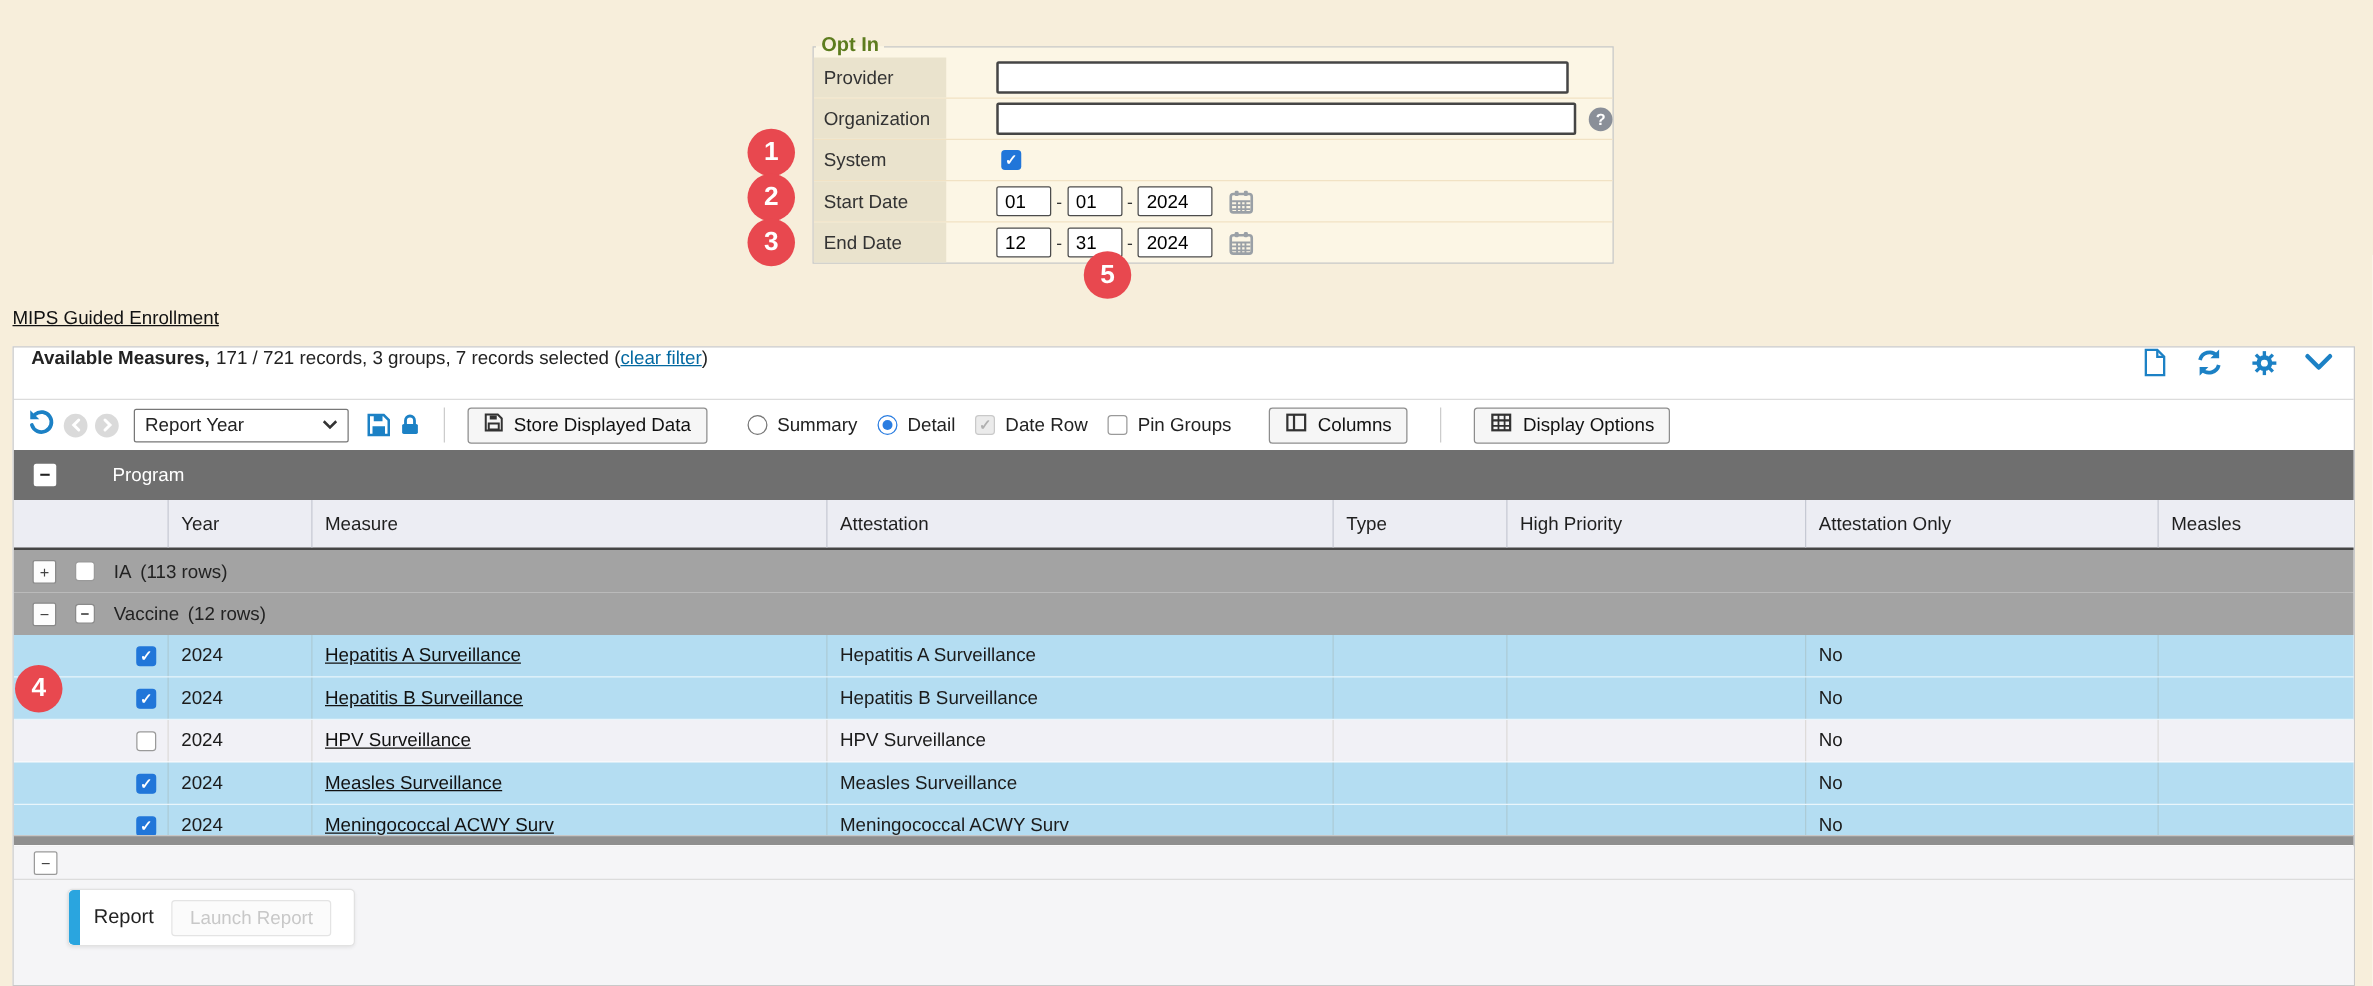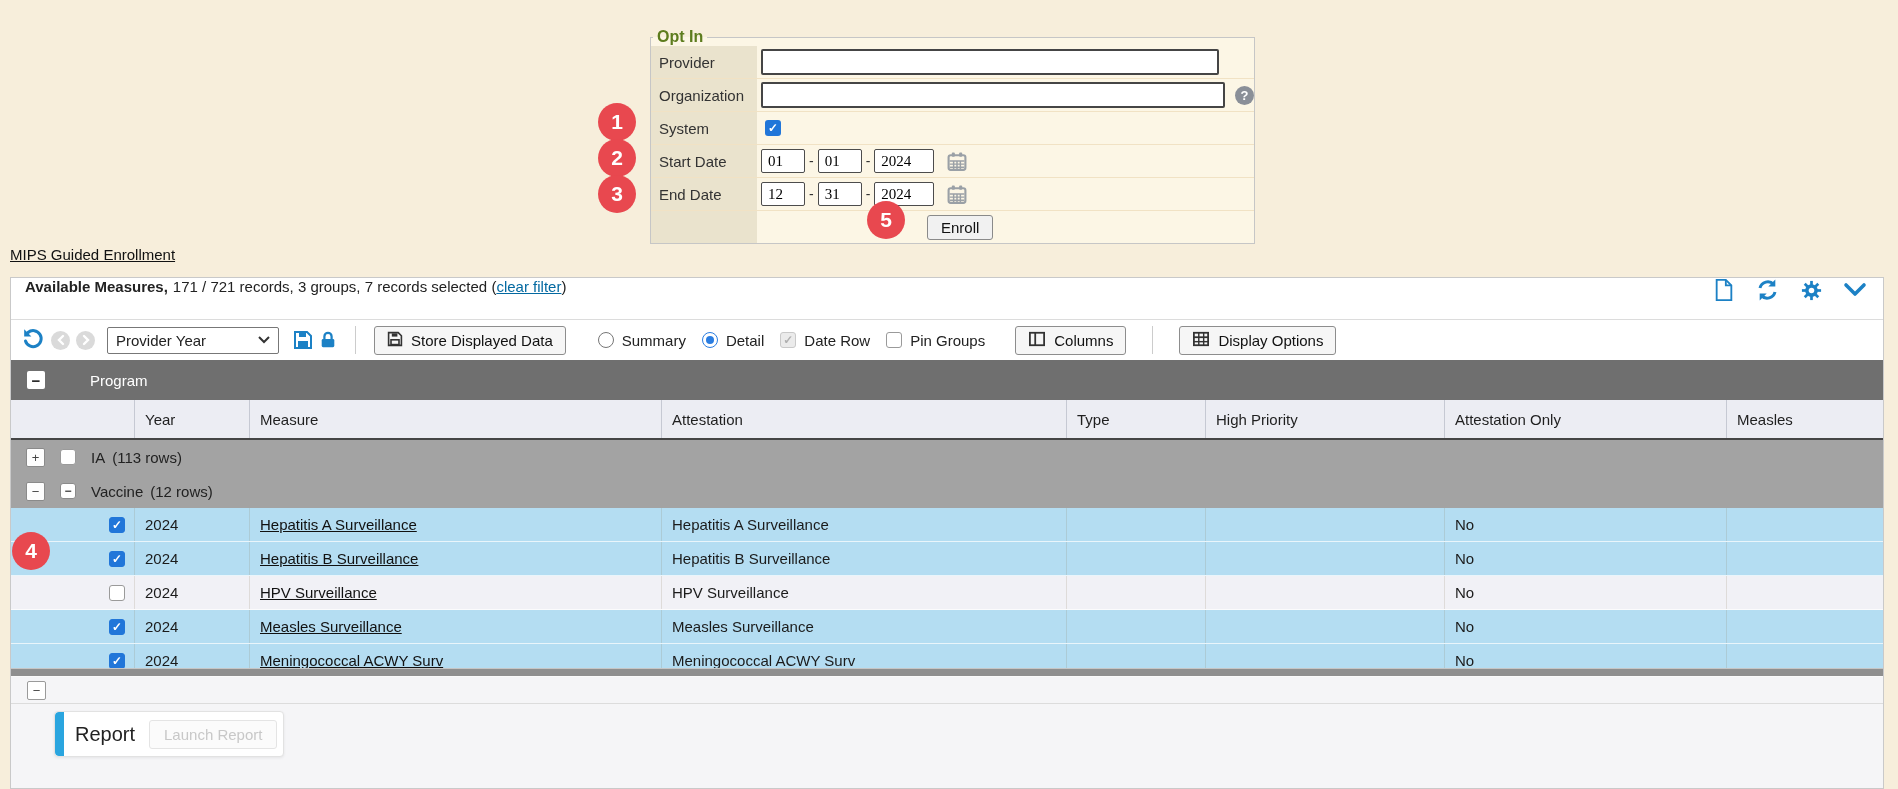--- a/index.html
+++ b/index.html
@@ -2,26 +2,26 @@
 <html><head>
 <meta charset="utf-8">
 <style>
   html,body{margin:0;padding:0;}
   body{font-family:"Liberation Sans",sans-serif;background:#f7eedb;}
   #screen{position:relative;width:1898px;height:789px;overflow:hidden;background:#f7eedb;}
 
   
   .optin{position:absolute;left:650px;top:28px;width:596px;border:1px solid #c6c6c6;background:#fcf6e5;padding:0;margin:0;}
   .optin legend{font-size:16px;font-weight:bold;color:#5d7c1e;padding:0 4px;margin-left:2px;}
-  .frow{display:flex;min-height:32px;border-bottom:1px solid #f1e2c4;}
+  .frow{display:flex;min-height:32px;border-bottom:1px solid #f1e2c4;gap:36px;}
   .frow:last-child{border-bottom:none;}
   .flabel{width:98px;align-self:stretch;display:flex;align-items:center;padding-left:8px;background:#eae3cd;font-size:15px;color:#333;flex:none;}
   .ffield{flex:1;display:flex;align-items:center;padding-left:4px;}
   .tinput{height:20px;border:2px solid #454545;border-radius:2px;background:#fff;font-family:"Liberation Sans",sans-serif;font-size:14px;padding:1px 4px;}
-  .dinput{width:34px;height:20px;border:1px solid #4c4c4c;border-radius:2px;background:#fff;font-size:15px;font-family:Liberation Serif, serif;padding:1px 2px 1px 6px;}
+  .dinput{width:34px;height:20px;border:1px solid #4c4c4c;border-radius:2px;background:#fff;font-size:15px;font-family:Liberation Sans, sans-serif;padding:1px 2px 1px 6px;}
   .dinput.yr{width:50px;}
   .dsep{margin:0 4px;color:#333;font-size:14px;}
   .helpcircle{width:19px;height:19px;border-radius:50%;background:#8a8f98;color:#fff;font-size:13px;font-weight:bold;display:flex;align-items:center;justify-content:center;margin-left:10px;flex:none;}
   .calicon{margin-left:12px;display:inline-flex;}
   .bluecheck{width:16px;height:16px;border-radius:3px;background:#2176d9;color:#fff;display:flex;align-items:center;justify-content:center;font-size:12px;font-weight:bold;margin-left:4px;}
   .bluecheck::after{content:"\2713";}
   .enrollbtn{margin-left:166px;padding:3px 13px;font-size:15px;font-family:"Liberation Sans",sans-serif;background:#f1f1f1;border:1px solid #8a8a8a;border-radius:3px;color:#111;}
 
   
   .badge{position:absolute;width:38px;height:38px;border-radius:50%;background:#e8484f;color:#fff;font-size:21px;font-weight:bold;display:flex;align-items:center;justify-content:center;z-index:20;}
@@ -89,21 +89,21 @@
   .clipwrap{height:24px;overflow:hidden;flex:none;}
 
   .hdivider{height:7px;flex:none;background:#8f8f8f;border-top:1px solid #c6c6c6;border-bottom:1px solid #fafafa;}
 
   .bottompanel{flex:1;background:#f5f5f7;display:flex;flex-direction:column;}
   .bstrip{height:26px;flex:none;display:flex;align-items:center;border-bottom:1px solid #dcdcdc;}
   .bminus{width:17px;height:17px;border:1px solid #9a9a9a;border-radius:2px;background:#fff;margin-left:16px;display:flex;align-items:center;justify-content:center;font-size:13px;color:#444;line-height:1;}
   .bminus::after{content:"\2212";}
   .reportcard{margin:7px 0 0 43px;width:228px;height:44px;background:#fff;border:1px solid #e2e2e2;border-radius:4px;box-shadow:0 1px 3px rgba(0,0,0,0.07);display:flex;align-items:center;overflow:hidden;}
   .bluebar{width:9px;align-self:stretch;background:#2aa5df;border-radius:4px 0 0 4px;flex:none;}
-  .reportcard .rlabel{margin-left:11px;font-size:20px;color:#222;}
+  .reportcard .rlabel{margin-left:11px;font-size:16px;color:#222;}
   .launchbtn{margin-left:14px;padding:5px 14px;font-size:15px;font-family:"Liberation Sans",sans-serif;background:#fbfbfb;border:1px solid #e4e4e4;border-radius:3px;color:#c8c8c8;}
 </style>
 </head>
 <body>
 
 <div id="screen">
 
   <fieldset class="optin">
     <legend>Opt In</legend>
     <div class="frow">
@@ -154,26 +154,20 @@
         <span class="calicon">
           <svg width="22" height="21" viewBox="0 0 20 20">
               <rect x="2" y="4" width="16" height="14" rx="2" fill="none" stroke="#9aa0a6" stroke-width="2"></rect>
               <rect x="5" y="1.5" width="3" height="4" rx="1" fill="#9aa0a6"></rect>
               <rect x="12" y="1.5" width="3" height="4" rx="1" fill="#9aa0a6"></rect>
               <path d="M3 9.5h14M6.8 9.5v8M10 9.5v8M13.2 9.5v8M3 12.5h14M3 15.5h14" stroke="#9aa0a6" stroke-width="1.4" fill="none"></path>
             </svg>
         </span>
       </div>
     </div>
-    <div class="frow">
-      <div class="flabel"></div>
-      <div class="ffield">
-        <button class="enrollbtn">Enroll</button>
-      </div>
-    </div>
   </fieldset>
 
   <div class="badge" style="left:598px;top:103px;">1</div>
   <div class="badge" style="left:598px;top:139px;">2</div>
   <div class="badge" style="left:598px;top:175px;">3</div>
   <div class="badge" style="left:12px;top:532px;">4</div>
   <div class="badge" style="left:867px;top:201px;">5</div>
 
   <a class="mips" href="#">MIPS Guided Enrollment</a>
 
@@ -228,21 +222,21 @@
           <svg width="10" height="12" viewBox="0 0 10 12">
             <path d="M7 2L3 6l4 4" fill="none" stroke="#fff" stroke-width="2.4" stroke-linecap="round"></path>
           </svg>
         </span>
       <span class="navcircle">
           <svg width="10" height="12" viewBox="0 0 10 12">
             <path d="M3 2l4 4-4 4" fill="none" stroke="#fff" stroke-width="2.4" stroke-linecap="round"></path>
           </svg>
         </span>
       <span class="yearselect">
-        <span>Provider Year</span>
+        <span>Report Year</span>
         <span class="caret">
             <svg width="12" height="8" viewBox="0 0 12 8">
               <path d="M1 1l5 5 5-5" fill="none" stroke="#333" stroke-width="2"></path>
             </svg>
           </span>
       </span>
       <span style="margin-left:8px;display:flex;">
           <svg width="20" height="20" viewBox="0 0 20 20">
             <path d="M2 2h12l4 4v12H2z" fill="none" stroke="#1c81c5" stroke-width="2"></path>
             <rect x="6" y="2" width="7" height="5" fill="#1c81c5"></rect>

